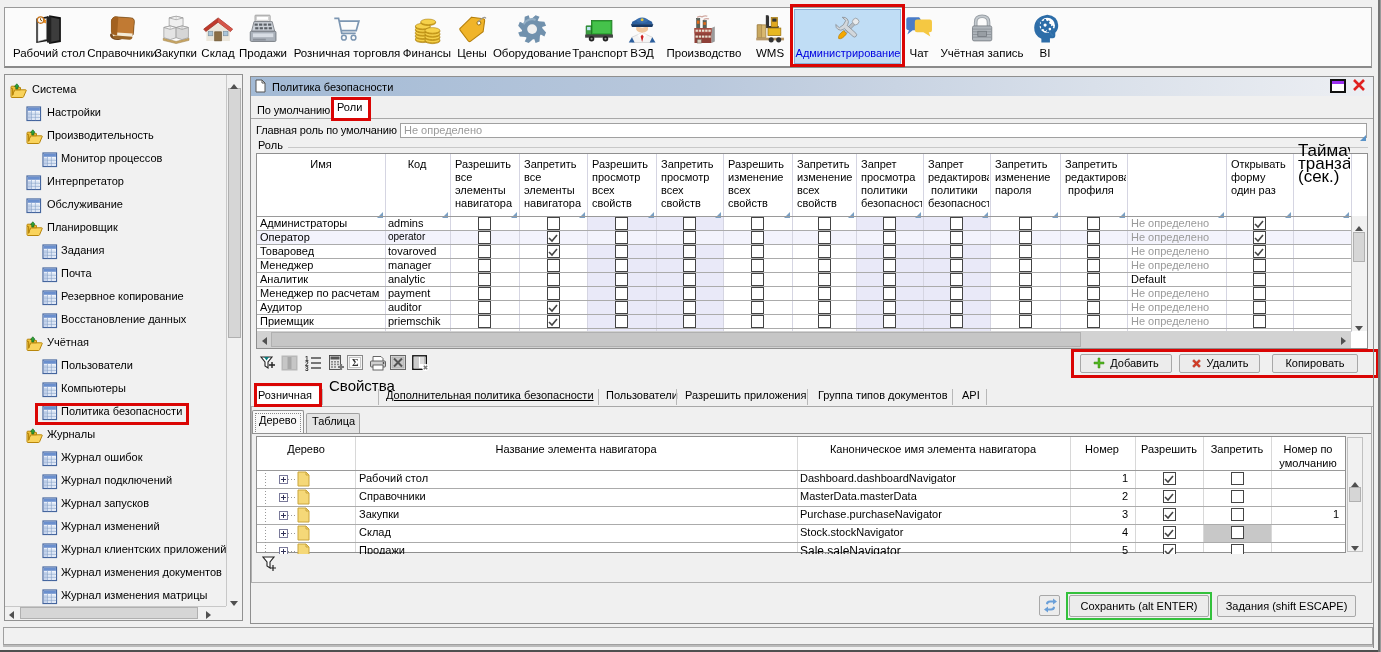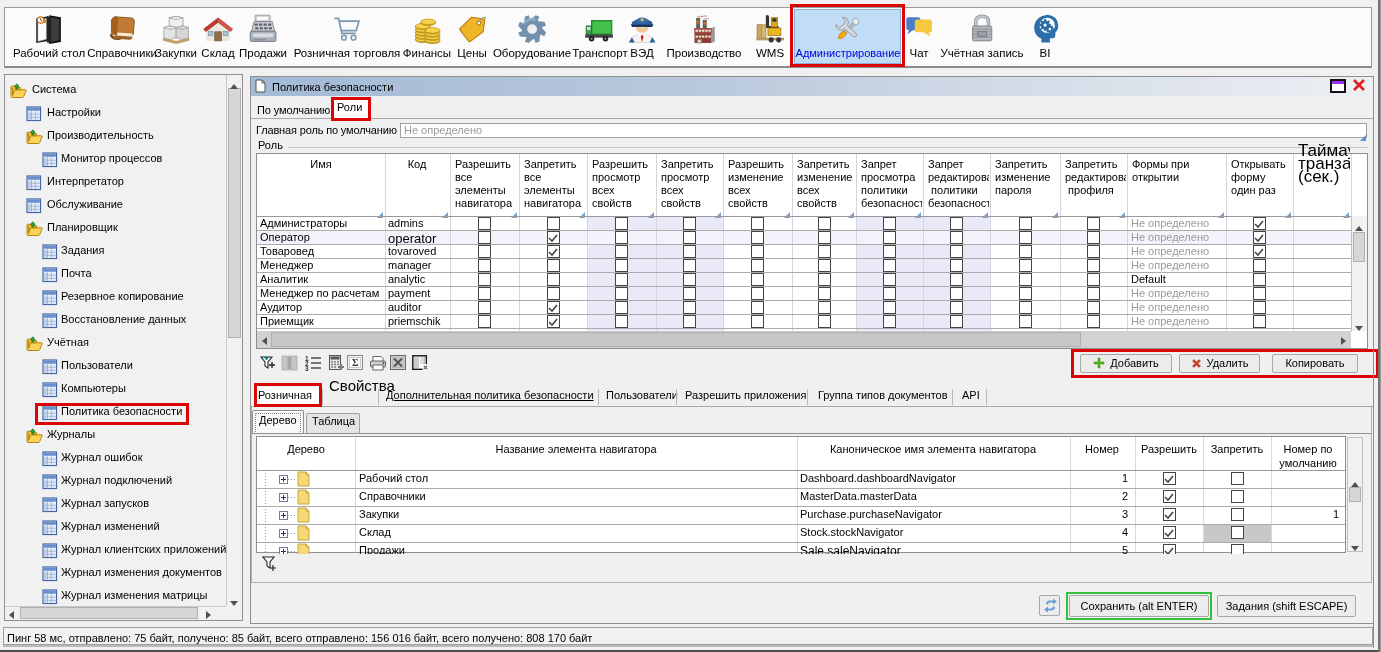--- a/index.html
+++ b/index.html
@@ -779,21 +779,20 @@
         <path d="M6 0 L6 6 L0 6 Z" fill="#7aa0c4"></path>
       </svg></div>
 <div class="ab" style="left:995px;top:158px;width:64px;height:56px;overflow:hidden;font-size:11px;line-height:13px;white-space:nowrap;">Запретить<br>изменение<br>пароля</div>
 <div class="ab" style="left:1052px;top:208px;width:6px;height:6px;"><svg width="6" height="6" viewBox="0 0 6 6" style="">
         <path d="M6 0 L6 6 L0 6 Z" fill="#7aa0c4"></path>
       </svg></div>
 <div class="ab" style="left:1065px;top:158px;width:61px;height:56px;overflow:hidden;font-size:11px;line-height:13px;white-space:nowrap;">Запретить<br>редактирова<br>&nbsp;профиля</div>
 <div class="ab" style="left:1119px;top:208px;width:6px;height:6px;"><svg width="6" height="6" viewBox="0 0 6 6" style="">
         <path d="M6 0 L6 6 L0 6 Z" fill="#7aa0c4"></path>
       </svg></div>
-<div class="ab" style="left:1132px;top:158px;width:93px;height:56px;overflow:hidden;font-size:11px;line-height:13px;white-space:nowrap;">Формы при<br>открытии</div>
 <div class="ab" style="left:1218px;top:208px;width:6px;height:6px;"><svg width="6" height="6" viewBox="0 0 6 6" style="">
         <path d="M6 0 L6 6 L0 6 Z" fill="#7aa0c4"></path>
       </svg></div>
 <div class="ab" style="left:1231px;top:158px;width:61px;height:56px;overflow:hidden;font-size:11px;line-height:13px;white-space:nowrap;">Открывать<br>форму<br>один раз</div>
 <div class="ab" style="left:1285px;top:208px;width:6px;height:6px;"><svg width="6" height="6" viewBox="0 0 6 6" style="">
         <path d="M6 0 L6 6 L0 6 Z" fill="#7aa0c4"></path>
       </svg></div>
 <div class="ab" style="left:1298px;top:144px;width:52px;height:56px;overflow:hidden;font-size:17px;line-height:13px;white-space:nowrap;">Таймаут<br>транзакци<br>(сек.)</div>
 <div class="ab" style="left:1343px;top:208px;width:6px;height:6px;"><svg width="6" height="6" viewBox="0 0 6 6" style="">
         <path d="M6 0 L6 6 L0 6 Z" fill="#7aa0c4"></path>
@@ -819,21 +818,21 @@
 <div class="hl" style="left:257px;top:258px;width:1094px;background:#ababab;"></div>
 <div class="hl" style="left:257px;top:272px;width:1094px;background:#ababab;"></div>
 <div class="hl" style="left:257px;top:286px;width:1094px;background:#ababab;"></div>
 <div class="hl" style="left:257px;top:300px;width:1094px;background:#ababab;"></div>
 <div class="hl" style="left:257px;top:314px;width:1094px;background:#ababab;"></div>
 <div class="hl" style="left:257px;top:328px;width:1094px;background:#ababab;"></div>
 <div class="lb" style="left:260px;top:217px;font-size:11px;">Администраторы</div>
 <div class="lb" style="left:388px;top:217px;font-size:11px;">admins</div>
 <div class="lb" style="left:1131px;top:217px;font-size:11px;color:#9a9a9a;">Не определено</div>
 <div class="lb" style="left:260px;top:231px;font-size:11px;">Оператор</div>
-<div class="lb" style="left:388px;top:231px;font-size:13px;text-align:right;">operator</div>
+<div class="lb" style="left:388px;top:231px;font-size:10px;text-align:right;">operator</div>
 <div class="lb" style="left:1131px;top:231px;font-size:11px;color:#9a9a9a;">Не определено</div>
 <div class="lb" style="left:260px;top:245px;font-size:11px;">Товаровед</div>
 <div class="lb" style="left:388px;top:245px;font-size:11px;">tovaroved</div>
 <div class="lb" style="left:1131px;top:245px;font-size:11px;color:#9a9a9a;">Не определено</div>
 <div class="lb" style="left:260px;top:259px;font-size:11px;">Менеджер</div>
 <div class="lb" style="left:388px;top:259px;font-size:11px;">manager</div>
 <div class="lb" style="left:1131px;top:259px;font-size:11px;color:#9a9a9a;">Не определено</div>
 <div class="lb" style="left:260px;top:273px;font-size:11px;">Аналитик</div>
 <div class="lb" style="left:388px;top:273px;font-size:11px;">analytic</div>
 <div class="lb" style="left:1131px;top:273px;font-size:11px;color:#000;">Default</div>
@@ -1201,17 +1200,16 @@
         <path d="M8 12 L14 12 M11 9 L11 15" stroke="#222" stroke-width="1.2"></path>
       </svg></div>
 <div class="ab btn" style="left:1039px;top:595px;width:21px;height:21px;"><svg width="15" height="15" viewBox="0 0 15 15" style="margin:2px 0 0 1px;">
         <path d="M3 6 Q3 2.5 7 2.5 L10 2.5 L10 0.5 L14 3.5 L10 6.5 L10 4.5 L7 4.5 Q5 4.5 5 6.5 Z" fill="#6a9fd8"></path>
         <path d="M12 9 Q12 12.5 8 12.5 L5 12.5 L5 14.5 L1 11.5 L5 8.5 L5 10.5 L8 10.5 Q10 10.5 10 8.5 Z" fill="#6a9fd8"></path>
       </svg></div>
 <div class="ab" style="left:1066px;top:592px;width:146px;height:28px;border:2px solid #33c13c;"></div>
 <div class="ab btn" style="left:1069px;top:595px;width:140px;height:22px;line-height:20px;">Сохранить (alt ENTER)</div>
 <div class="ab btn" style="left:1217px;top:595px;width:139px;height:22px;line-height:20px;">Задания (shift ESCAPE)</div>
 <div class="ab" style="left:3px;top:627px;width:1370px;height:18px;background:#f1f1f1;border:1px solid #9f9f9f;box-shadow:0 2px 0 rgba(120,120,120,0.45);"></div>
-<div class="lb" style="left:7px;top:632px;font-size:11px;">Пинг 58 мс, отправлено: 75 байт, получено: 85 байт, всего отправлено: 156 016 байт, всего получено: 808 170 байт</div>
 <div class="ab" style="left:0px;top:650px;width:1381px;height:2px;background:#4f4f4f;"></div>
 <div class="ab" style="left:1378px;top:0px;width:2px;height:652px;background:#757575;"></div>
 <div class="ab" style="left:1380px;top:0px;width:1px;height:652px;background:#9a9a9a;"></div>
 <div class="ab" style="left:1373px;top:76px;width:1px;height:572px;background:#8f8f8f;"></div>
 </div>
 </body></html>

